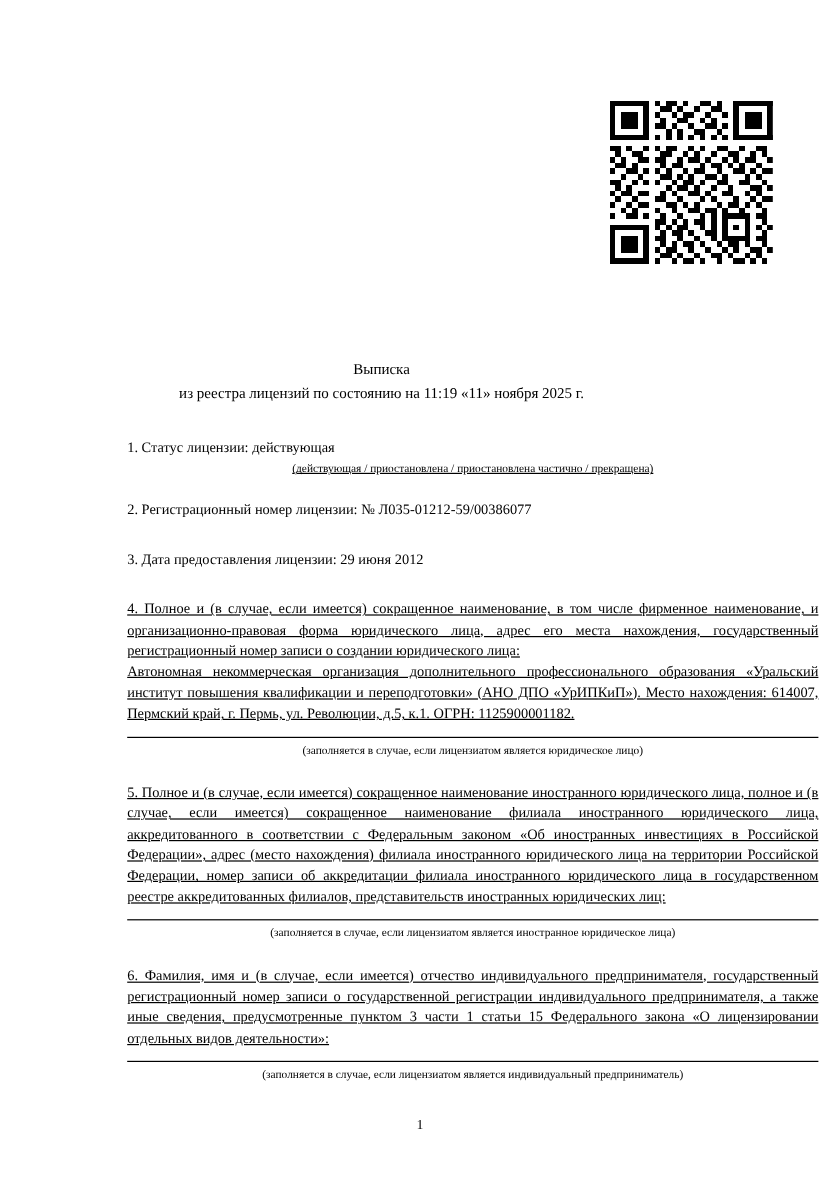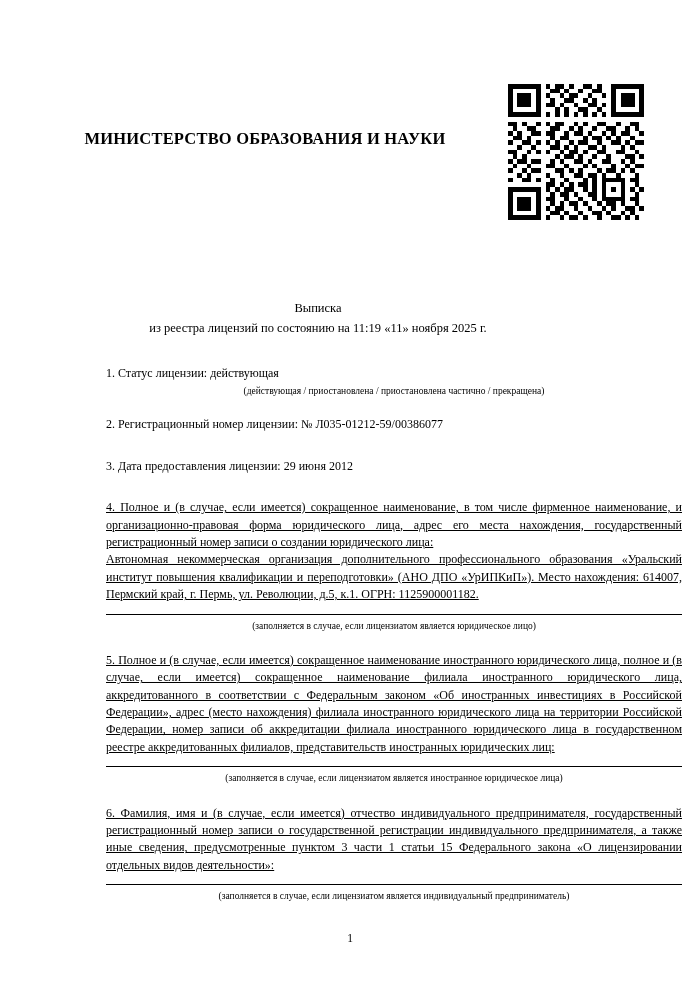--- a/index.html
+++ b/index.html
@@ -79,20 +79,21 @@
   .center-note {
     text-align: center;
     font-size: 9.5px;
     line-height: 1.3;
     margin: 5px 0 0 0;
   }
   .note-indent {
     text-align: center;
     font-size: 9.5px;
     margin-top: 4px;
+    text-decoration: underline;
   }
   .rule {
     border: 0;
     border-top: 1px solid #000;
     margin: 10px 0 0 0;
     height: 0;
   }
   .para {
     font-size: 12px;
     text-align: justify;
@@ -359,21 +360,20 @@
           <rect x="16" y="28" width="1" height="1"></rect>
         <rect x="19" y="28" width="1" height="1"></rect>
           <rect x="22" y="28" width="2" height="1"></rect>
         <rect x="25" y="28" width="1" height="1"></rect>
           <rect x="27" y="28" width="1" height="1"></rect>
       </g>
     </svg>
   </div>
 
   <div class="header-block">
-    <div class="ministry-line">МИНИСТЕРСТВО ОБРАЗОВАНИЯ И НАУКИ</div>
   </div>
 
   <div class="extract-block">
     <div>Выписка</div>
     <div>из реестра лицензий по состоянию на 11:19 «11» ноября 2025 г.</div>
   </div>
 
   <div class="body-block">
 
     <div class="item">1. Статус лицензии: действующая</div>

